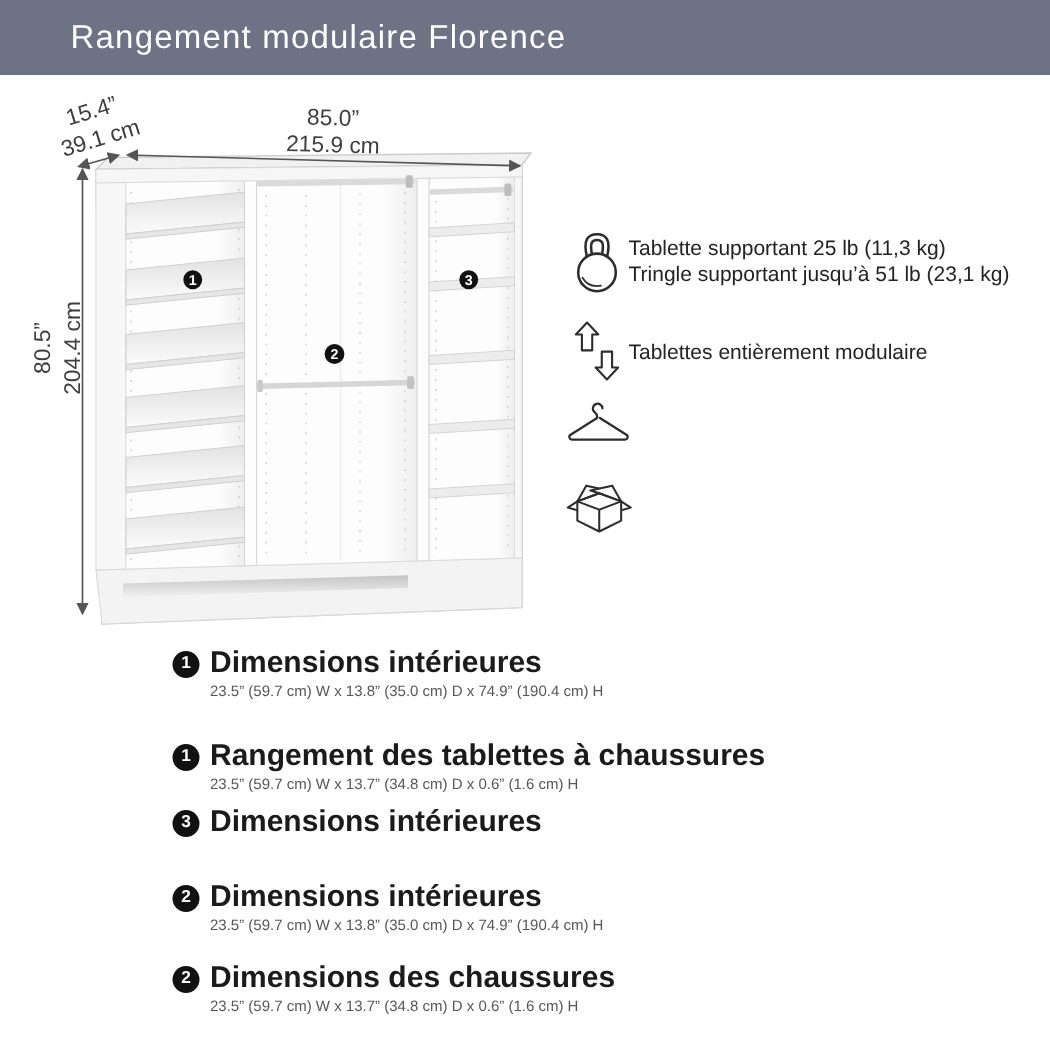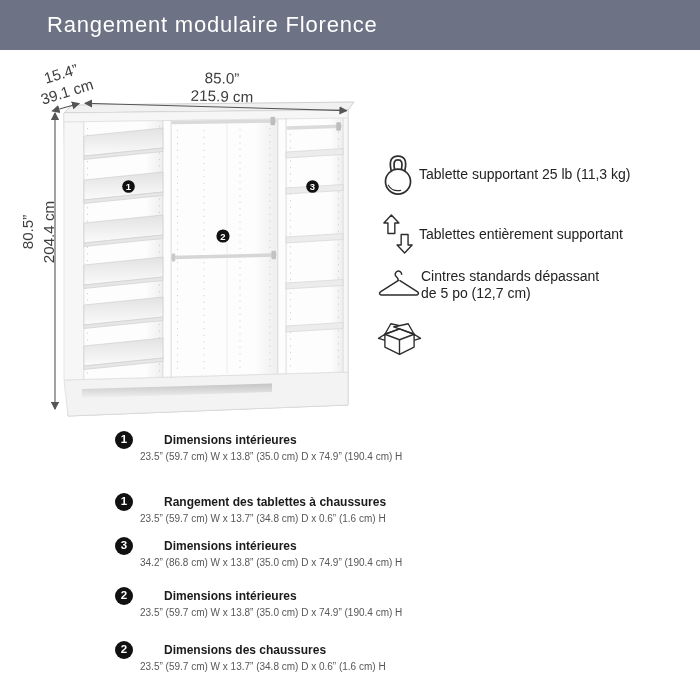--- a/index.html
+++ b/index.html
@@ -22,21 +22,21 @@
   .ftext{font-size:14px;line-height:17px;color:#232323;}
   .f1{top:150px}.f2{top:213px}.f3{top:268px}.f4{top:316px}
 
   
   .spec{position:absolute;left:115px;width:575px;}
   .s1{top:431px}.s2{top:493px}.s3{top:537px}.s4{top:587px}.s5{top:641px}
   .spec-head{display:flex;align-items:center;gap:7px;}
   .badge{width:18px;height:18px;border-radius:50%;background:#111111;color:#ffffff;
          font-size:11.5px;font-weight:700;display:flex;align-items:center;justify-content:center;
          line-height:1;flex:0 0 18px;}
-  .spec-title{font-size:12px;font-weight:700;color:#1b1b1b;margin-left:24px;}
+  .spec-title{font-size:20px;font-weight:700;color:#1b1b1b;}
   .spec-detail{margin:2px 0 0 25px;font-size:10px;color:#575757;}
 </style>
 </head>
 <body>
 
 <div class="page">
 
   <header class="topbar" style="background: rgb(109, 114, 133); color: rgb(255, 255, 255);">
     <h1>Rangement modulaire Florence</h1>
   </header>
@@ -153,46 +153,43 @@
     <span class="ficon">
       <svg width="34" height="48" viewBox="0 0 38 50">
         <path d="M11.4,21.5 C8.6,9.5 12,5 19,5 C26,5 29.4,9.5 26.6,21.5" fill="none" stroke="#2d2d2d" stroke-width="1.9" stroke-linecap="round"></path>
         <path d="M15.2,20 C13.6,11.5 15.2,9.3 19,9.3 C22.8,9.3 24.4,11.5 22.8,20" fill="none" stroke="#2d2d2d" stroke-width="1.9" stroke-linecap="round"></path>
         <circle cx="19" cy="33.5" r="14" fill="#ffffff" stroke="#2d2d2d" stroke-width="1.9"></circle>
         <path d="M8.2,37.5 C11,42.3 16.2,44.4 22,43.3" fill="none" stroke="#2d2d2d" stroke-width="1.3" stroke-linecap="round"></path>
       </svg>
     </span>
     <div class="ftext">
       <div>Tablette supportant 25 lb (11,3 kg)</div>
+      <div>Tringle supportant jusqu’à 51 lb (23,1 kg)</div>
     </div>
   </div>
 
   <div class="feature f2">
     <span class="ficon">
       <svg width="30" height="42" viewBox="0 0 34 46">
         <polygon points="9.5,1.5 18,10.5 13.4,10.5 13.4,22.5 5.6,22.5 5.6,10.5 1,10.5" fill="#ffffff" stroke="#2d2d2d" stroke-width="1.6" stroke-linejoin="round"></polygon>
         <polygon points="24.5,44.5 33,35.5 28.4,35.5 28.4,23.5 20.6,23.5 20.6,35.5 16,35.5" fill="#ffffff" stroke="#2d2d2d" stroke-width="1.6" stroke-linejoin="round"></polygon>
       </svg>
     </span>
     <div class="ftext">
-      <div>Tablettes entièrement supportant</div>
+      <div>Tablettes entièrement modulaire</div>
     </div>
   </div>
 
   <div class="feature f3">
     <span class="ficon">
       <svg width="44" height="31" viewBox="0 0 46 33">
         <path d="M25.8,4.6 a3.4,3.4 0 1 0 -5.6,2.6 c1,0.9 1.8,1.5 1.8,2.9 l0,1" fill="none" stroke="#2d2d2d" stroke-width="1.6" stroke-linecap="round"></path>
         <path d="M22,11.3 L3.2,23.2 a1.9,1.9 0 0 0 1.1,3.5 l37.4,0 a1.9,1.9 0 0 0 1.1,-3.5 L24,11.3" fill="none" stroke="#2d2d2d" stroke-width="1.6" stroke-linejoin="round" stroke-linecap="round"></path>
       </svg>
     </span>
-    <div class="ftext">
-      <div>Cintres standards dépassant</div>
-      <div>de 5 po (12,7 cm)</div>
-    </div>
   </div>
 
   <div class="feature f4">
     <span class="ficon">
       <svg width="45" height="42" viewBox="0 0 48 46">
         <g fill="#ffffff" stroke="#2d2d2d" stroke-width="1.5" stroke-linejoin="round">
           <polygon points="8,20 1,24.5 13,28"></polygon>
           <polygon points="40,20 47,24.5 35,28"></polygon>
           <polygon points="8,20 14.5,8.5 30.5,12 24,14"></polygon>
           <polygon points="40,20 33.5,8.5 17.5,12 24,14"></polygon>
@@ -218,21 +215,20 @@
       <span class="spec-title">Rangement des tablettes à chaussures</span>
     </div>
     <div class="spec-detail">23.5” (59.7 cm) W x 13.7” (34.8 cm) D x 0.6” (1.6 cm) H</div>
   </div>
 
   <div class="spec s3">
     <div class="spec-head">
       <span class="badge">3</span>
       <span class="spec-title">Dimensions intérieures</span>
     </div>
-    <div class="spec-detail">34.2” (86.8 cm) W x 13.8” (35.0 cm) D x 74.9” (190.4 cm) H</div>
   </div>
 
   <div class="spec s4">
     <div class="spec-head">
       <span class="badge">2</span>
       <span class="spec-title">Dimensions intérieures</span>
     </div>
     <div class="spec-detail">23.5” (59.7 cm) W x 13.8” (35.0 cm) D x 74.9” (190.4 cm) H</div>
   </div>
 

